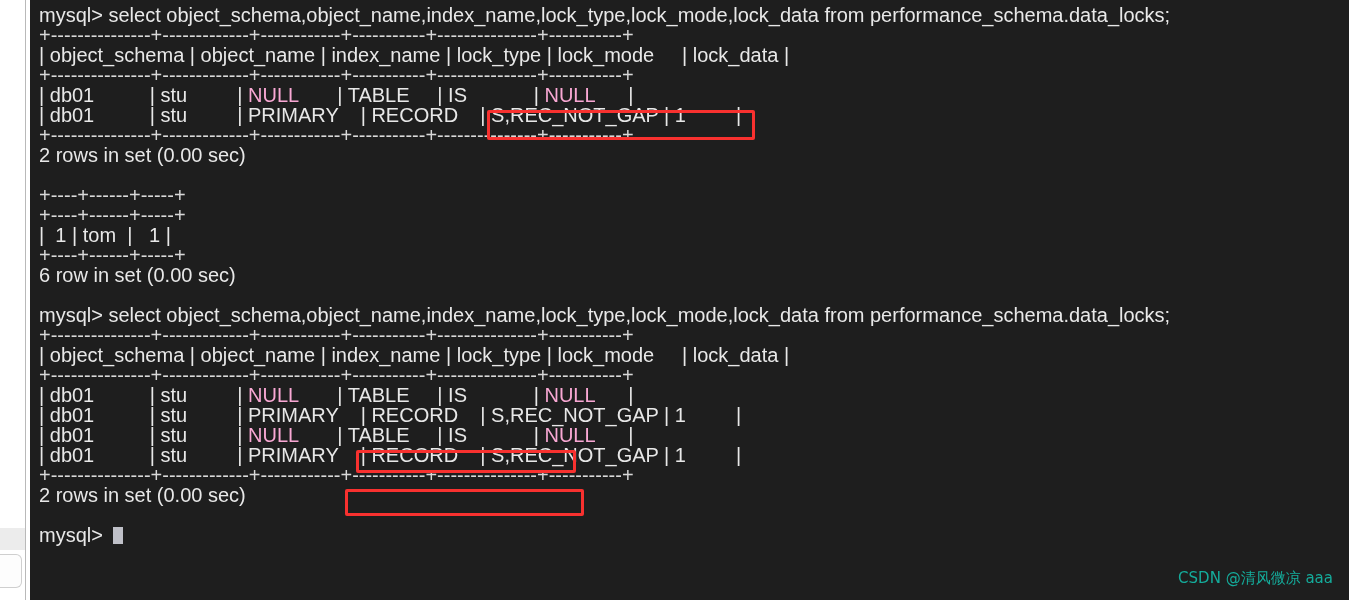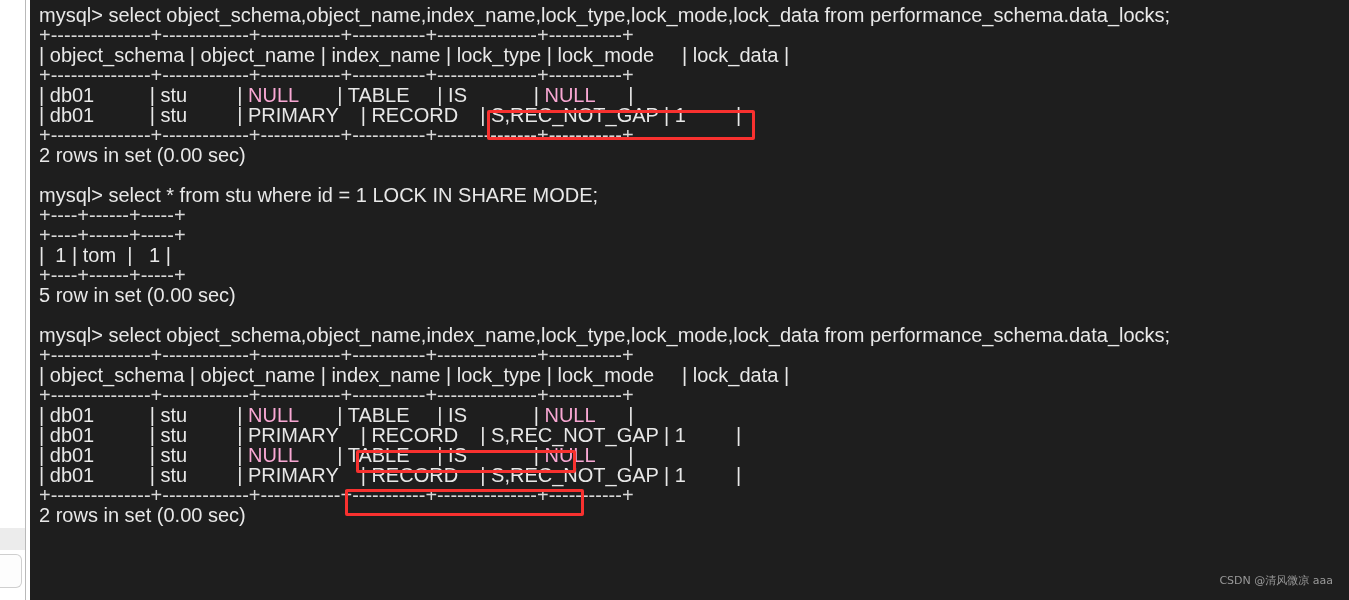--- a/index.html
+++ b/index.html
@@ -92,22 +92,22 @@
     position: absolute;
     width: 10px; height: 17px;
     background: #bfc0c8;
   }
 
   
   .watermark {
     position: absolute;
     right: 16px;
     bottom: 12px;
-    color: #a3a3a3;
-    font-size: 11px;
+    color: #14b8a6;
+    font-size: 15px;
     font-family: "DejaVu Sans", sans-serif;
     opacity: .92;
     white-space: pre;
   }
 </style>
 </head>
 <body>
 
 <div id="screen">
 
@@ -121,38 +121,38 @@
     <div class="term-inner" id="term">
         <div class="line c-default">mysql&gt; select object_schema,object_name,index_name,lock_type,lock_mode,lock_data from performance_schema.data_locks;</div>
         <div class="line c-rule">+---------------+-------------+------------+-----------+---------------+-----------+</div>
         <div class="line c-default">| object_schema | object_name | index_name | lock_type | lock_mode     | lock_data |</div>
         <div class="line c-rule">+---------------+-------------+------------+-----------+---------------+-----------+</div>
         <div class="line c-default"><span>| db01          | stu         | </span><span class="c-null">NULL</span><span>       | TABLE     | IS            | </span><span class="c-null">NULL</span><span>      |</span></div>
         <div class="line c-default"><span>| db01          | stu         | </span><span class="c-default">PRIMARY</span><span>    | RECORD    | S,REC_NOT_GAP | </span><span class="c-default">1</span><span>         |</span></div>
         <div class="line c-rule">+---------------+-------------+------------+-----------+---------------+-----------+</div>
         <div class="line c-default">2 rows in set (0.00 sec)</div>
         <div class="line line blank"> </div>
-        <div class="line c-default">mysql&gt; select * from stu where id = 1 LOCK IN SHARE MODE;</div>
         <div class="line c-rule">+----+------+-----+</div>
         <div class="line c-rule">+----+------+-----+</div>
         <div class="line c-default">|  1 | tom  |   1 |</div>
         <div class="line c-rule">+----+------+-----+</div>
-        <div class="line c-default">5 row in set (0.00 sec)</div>
+        <div class="line c-default">6 row in set (0.00 sec)</div>
         <div class="line line blank"> </div>
         <div class="line c-default">mysql&gt; select object_schema,object_name,index_name,lock_type,lock_mode,lock_data from performance_schema.data_locks;</div>
         <div class="line c-rule">+---------------+-------------+------------+-----------+---------------+-----------+</div>
         <div class="line c-default">| object_schema | object_name | index_name | lock_type | lock_mode     | lock_data |</div>
         <div class="line c-rule">+---------------+-------------+------------+-----------+---------------+-----------+</div>
         <div class="line c-default"><span>| db01          | stu         | </span><span class="c-null">NULL</span><span>       | TABLE     | IS            | </span><span class="c-null">NULL</span><span>      |</span></div>
         <div class="line c-default"><span>| db01          | stu         | </span><span class="c-default">PRIMARY</span><span>    | RECORD    | S,REC_NOT_GAP | </span><span class="c-default">1</span><span>         |</span></div>
         <div class="line c-default"><span>| db01          | stu         | </span><span class="c-null">NULL</span><span>       | TABLE     | IS            | </span><span class="c-null">NULL</span><span>      |</span></div>
         <div class="line c-default"><span>| db01          | stu         | </span><span class="c-default">PRIMARY</span><span>    | RECORD    | S,REC_NOT_GAP | </span><span class="c-default">1</span><span>         |</span></div>
         <div class="line c-rule">+---------------+-------------+------------+-----------+---------------+-----------+</div>
         <div class="line c-default">2 rows in set (0.00 sec)</div>
         <div class="line line blank"> </div>
+        <div class="line c-default" style="position: relative;"><span>mysql&gt;</span><span class="cursor" style="position: absolute; left: 74px; top: 2px;"></span></div>
       </div>
 
     <div id="annotation-layer">
         <div class="redbox" style="left: 457px; top: 110px; width: 268px; height: 30px; border-color: rgb(248, 49, 47);"></div>
         <div class="redbox" style="left: 326px; top: 450px; width: 220px; height: 23px; border-color: rgb(248, 49, 47);"></div>
         <div class="redbox" style="left: 315px; top: 489px; width: 239px; height: 27px; border-color: rgb(248, 49, 47);"></div>
       </div>
 
     <div class="watermark">CSDN @清风微凉 aaa</div>
   </div>

